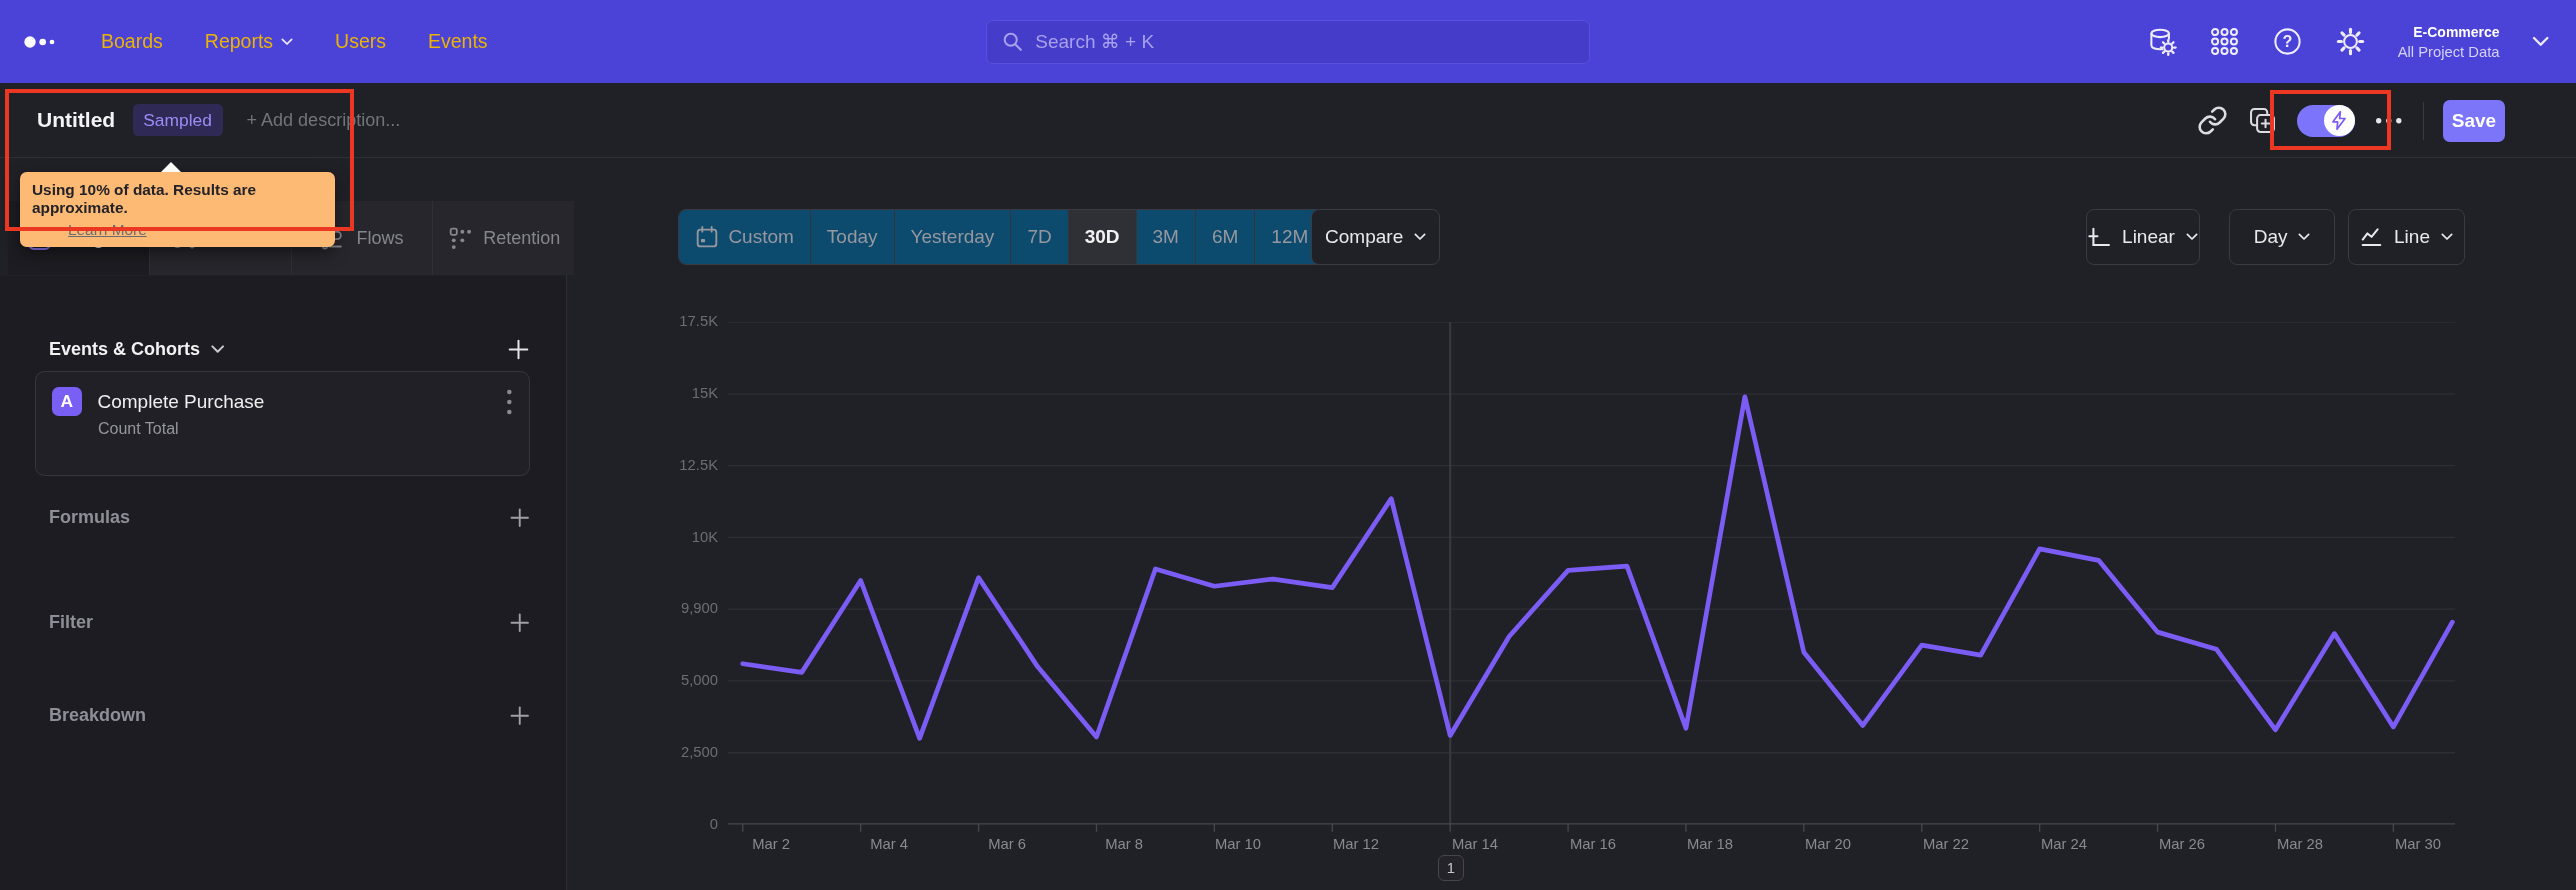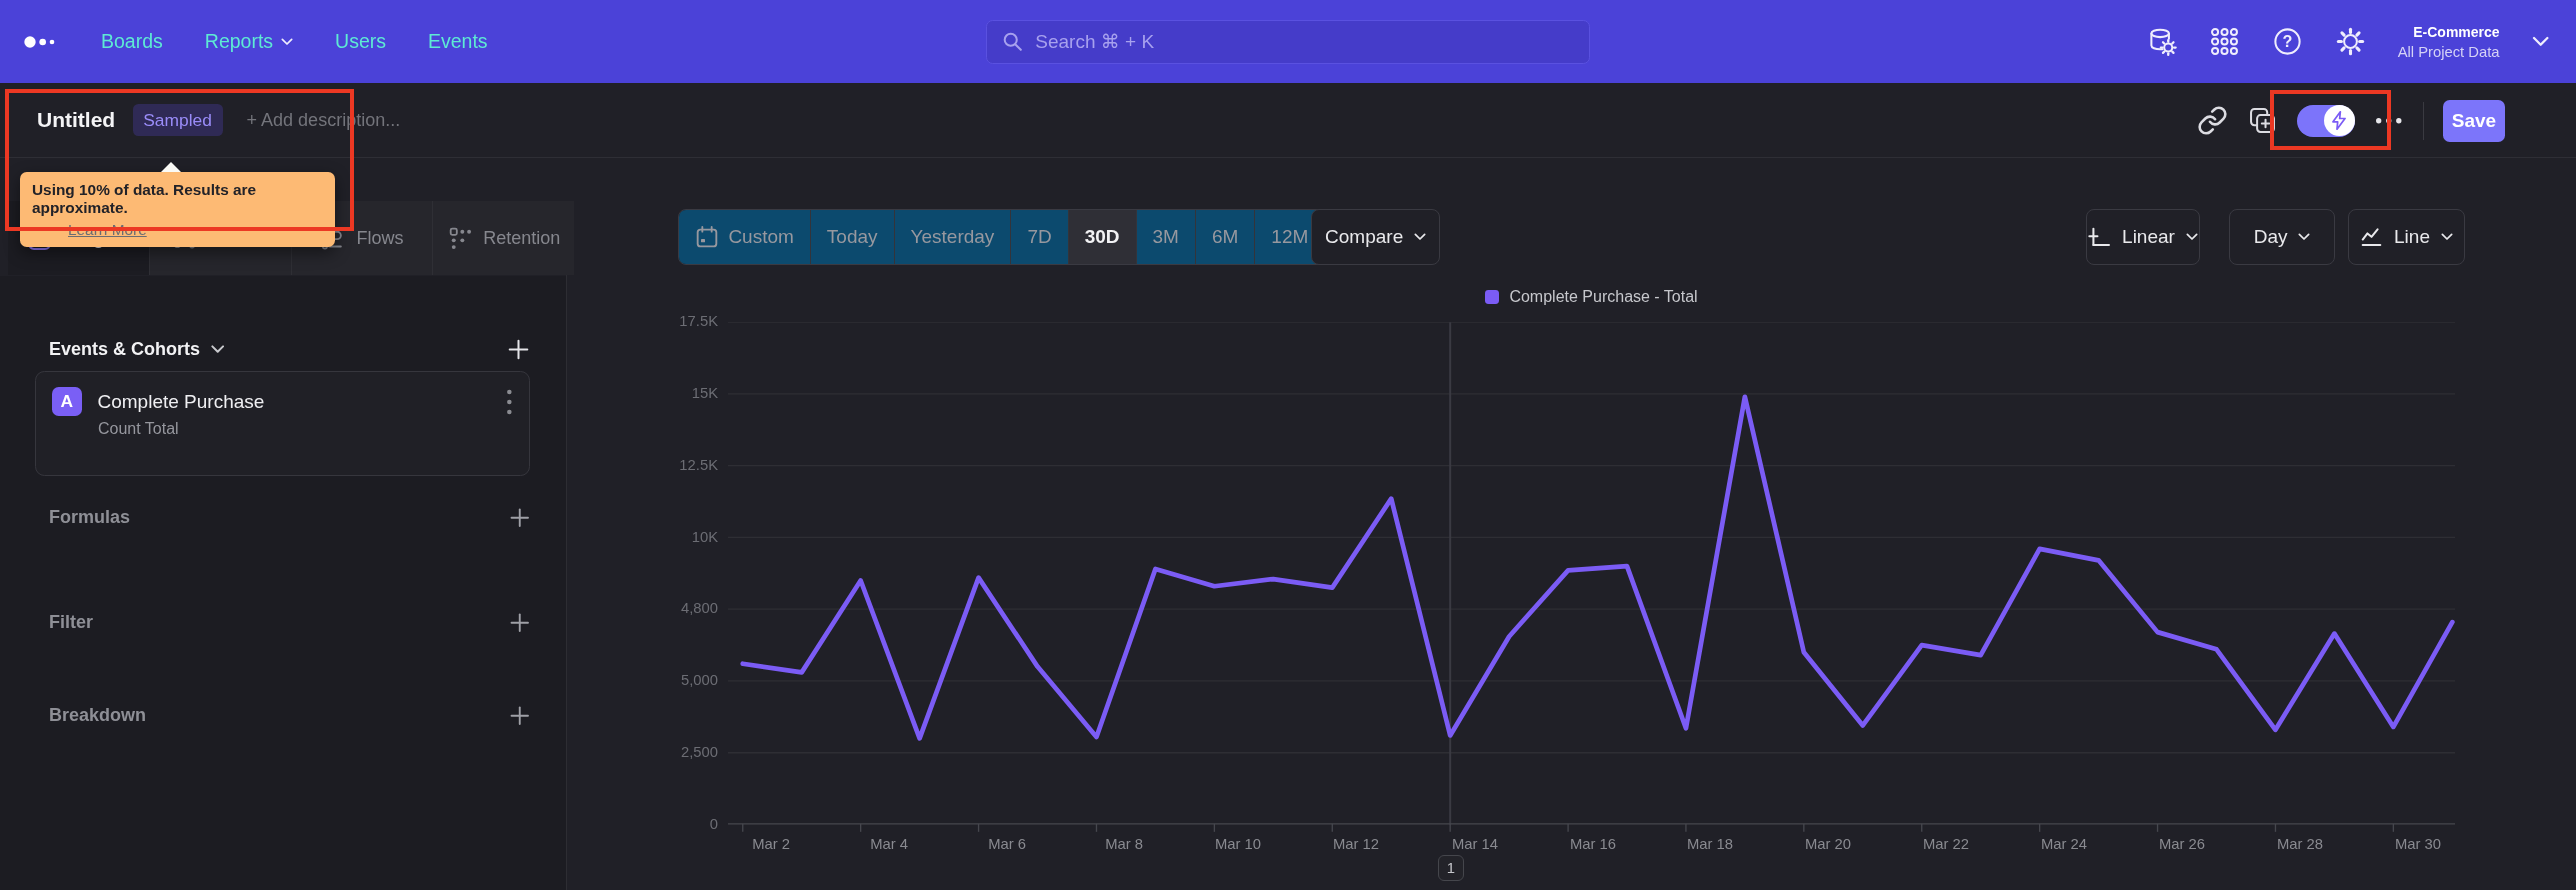--- a/index.html
+++ b/index.html
@@ -9,21 +9,21 @@
     background:#202027; font-family:"Liberation Sans","DejaVu Sans",sans-serif;
     -webkit-font-smoothing:antialiased;
   }
   .abs { position:absolute; }
   svg { display:block; }
 
   
   .topnav { position:absolute; left:0; top:0; width:2576px; height:83px;
     background:#4B42D8; display:flex; align-items:center; }
   .nav-items { display:flex; align-items:center; gap:42px; margin-left:101px; }
-  .nav-item { display:flex; align-items:center; gap:8px; color:#5eead4;
+  .nav-item { display:flex; align-items:center; gap:8px; color:#eab308;
     font-size:19.5px; font-weight:500; cursor:pointer; }
   .search-wrap { position:absolute; left:986px; top:20px; width:604px; height:44px;
     background:#453CC9; border:0.7px solid #5A51E0; border-radius:6.7px;
     display:flex; align-items:center; padding:0 14.8px; gap:12px; }
   .search-wrap input { flex:1; background:transparent; border:none; outline:none;
     font-size:19px; color:#E8E6FB; font-family:inherit; }
   .search-wrap input::placeholder { color:#A7A1EE; }
   .nav-right { position:absolute; right:27px; top:0; height:83px;
     display:flex; align-items:center; gap:32px; }
   .nav-icon { width:31px; height:31px; cursor:pointer; }
@@ -411,26 +411,20 @@
     <svg width="23" height="23" viewBox="0 0 34 34" fill="none" stroke="#E9E9EC" stroke-width="3" stroke-linecap="round" stroke-linejoin="round">
       <line x1="4" y1="28" x2="30" y2="28"></line>
       <polyline points="4,20 11,11 17,16 26,5"></polyline>
     </svg>
     <span>Line</span>
     <svg width="12" height="8" viewBox="0 0 18 12">
       <polyline points="2,2 9,9 16,2" fill="none" stroke="#E9E9EC" stroke-width="2.6" stroke-linecap="round" stroke-linejoin="round"></polyline>
     </svg>
   </div>
 
-  <div class="legend" id="legend">
-      <div class="legend-item">
-     <span class="legend-swatch" style="background:#7B5CF5"></span>
-     <span class="legend-label">Complete Purchase - Total</span>
-   </div>
-    </div>
   <svg id="chart-svg" width="1727" height="512" viewBox="0 0 2575 763">
       <line class="grid" x1="0" x2="2575" y1="642.0" y2="642.0"></line>
       <line class="grid" x1="0" x2="2575" y1="535.0" y2="535.0"></line>
       <line class="grid" x1="0" x2="2575" y1="428.0" y2="428.0"></line>
       <line class="grid" x1="0" x2="2575" y1="321.0" y2="321.0"></line>
       <line class="grid" x1="0" x2="2575" y1="214.0" y2="214.0"></line>
       <line class="grid" x1="0" x2="2575" y1="107.0" y2="107.0"></line>
       <line class="grid" x1="0" x2="2575" y1="0.0" y2="0.0"></line>
       <line class="vline" x1="1076.8" x2="1076.8" y1="0" y2="749"></line>
       <line class="axis" x1="0" x2="2575" y1="748" y2="748"></line>
@@ -448,21 +442,21 @@
       <line class="axis" x1="1955.7" x2="1955.7" y1="748" y2="760"></line>
       <line class="axis" x1="2131.5" x2="2131.5" y1="748" y2="760"></line>
       <line class="axis" x1="2307.3" x2="2307.3" y1="748" y2="760"></line>
       <line class="axis" x1="2483.1" x2="2483.1" y1="748" y2="760"></line>
       <polyline class="series" points="22.0,509.3 109.9,522.2 197.8,385.2 285.7,620.6 373.6,380.9 461.5,513.6 549.4,618.5 637.3,368.1 725.2,393.8 813.1,383.1 901.0,395.9 988.9,263.2 1076.8,616.3 1164.7,468.7 1252.6,370.2 1340.4,363.8 1428.3,605.6 1516.2,111.3 1604.1,492.2 1692.0,601.3 1779.9,481.5 1867.8,496.5 1955.7,338.1 2043.6,355.2 2131.5,462.2 2219.4,487.9 2307.3,607.8 2395.2,464.4 2483.1,603.5 2571.0,447.3" style="stroke:#7B5CF5"></polyline>
     </svg>
   <div class="y-labels" id="y-labels">
       <div style="top:494px">0</div>
       <div style="top:422px">2,500</div>
       <div style="top:350px">5,000</div>
-      <div style="top:278px">4,800</div>
+      <div style="top:278px">9,900</div>
       <div style="top:207px">10K</div>
       <div style="top:135px">12.5K</div>
       <div style="top:63px">15K</div>
       <div style="top:-8.7px">17.5K</div>
     </div>
   <div class="x-labels" id="x-labels">
       <div style="left:-32px">Mar 2</div>
       <div style="left:86px">Mar 4</div>
       <div style="left:204px">Mar 6</div>
       <div style="left:321px">Mar 8</div>

